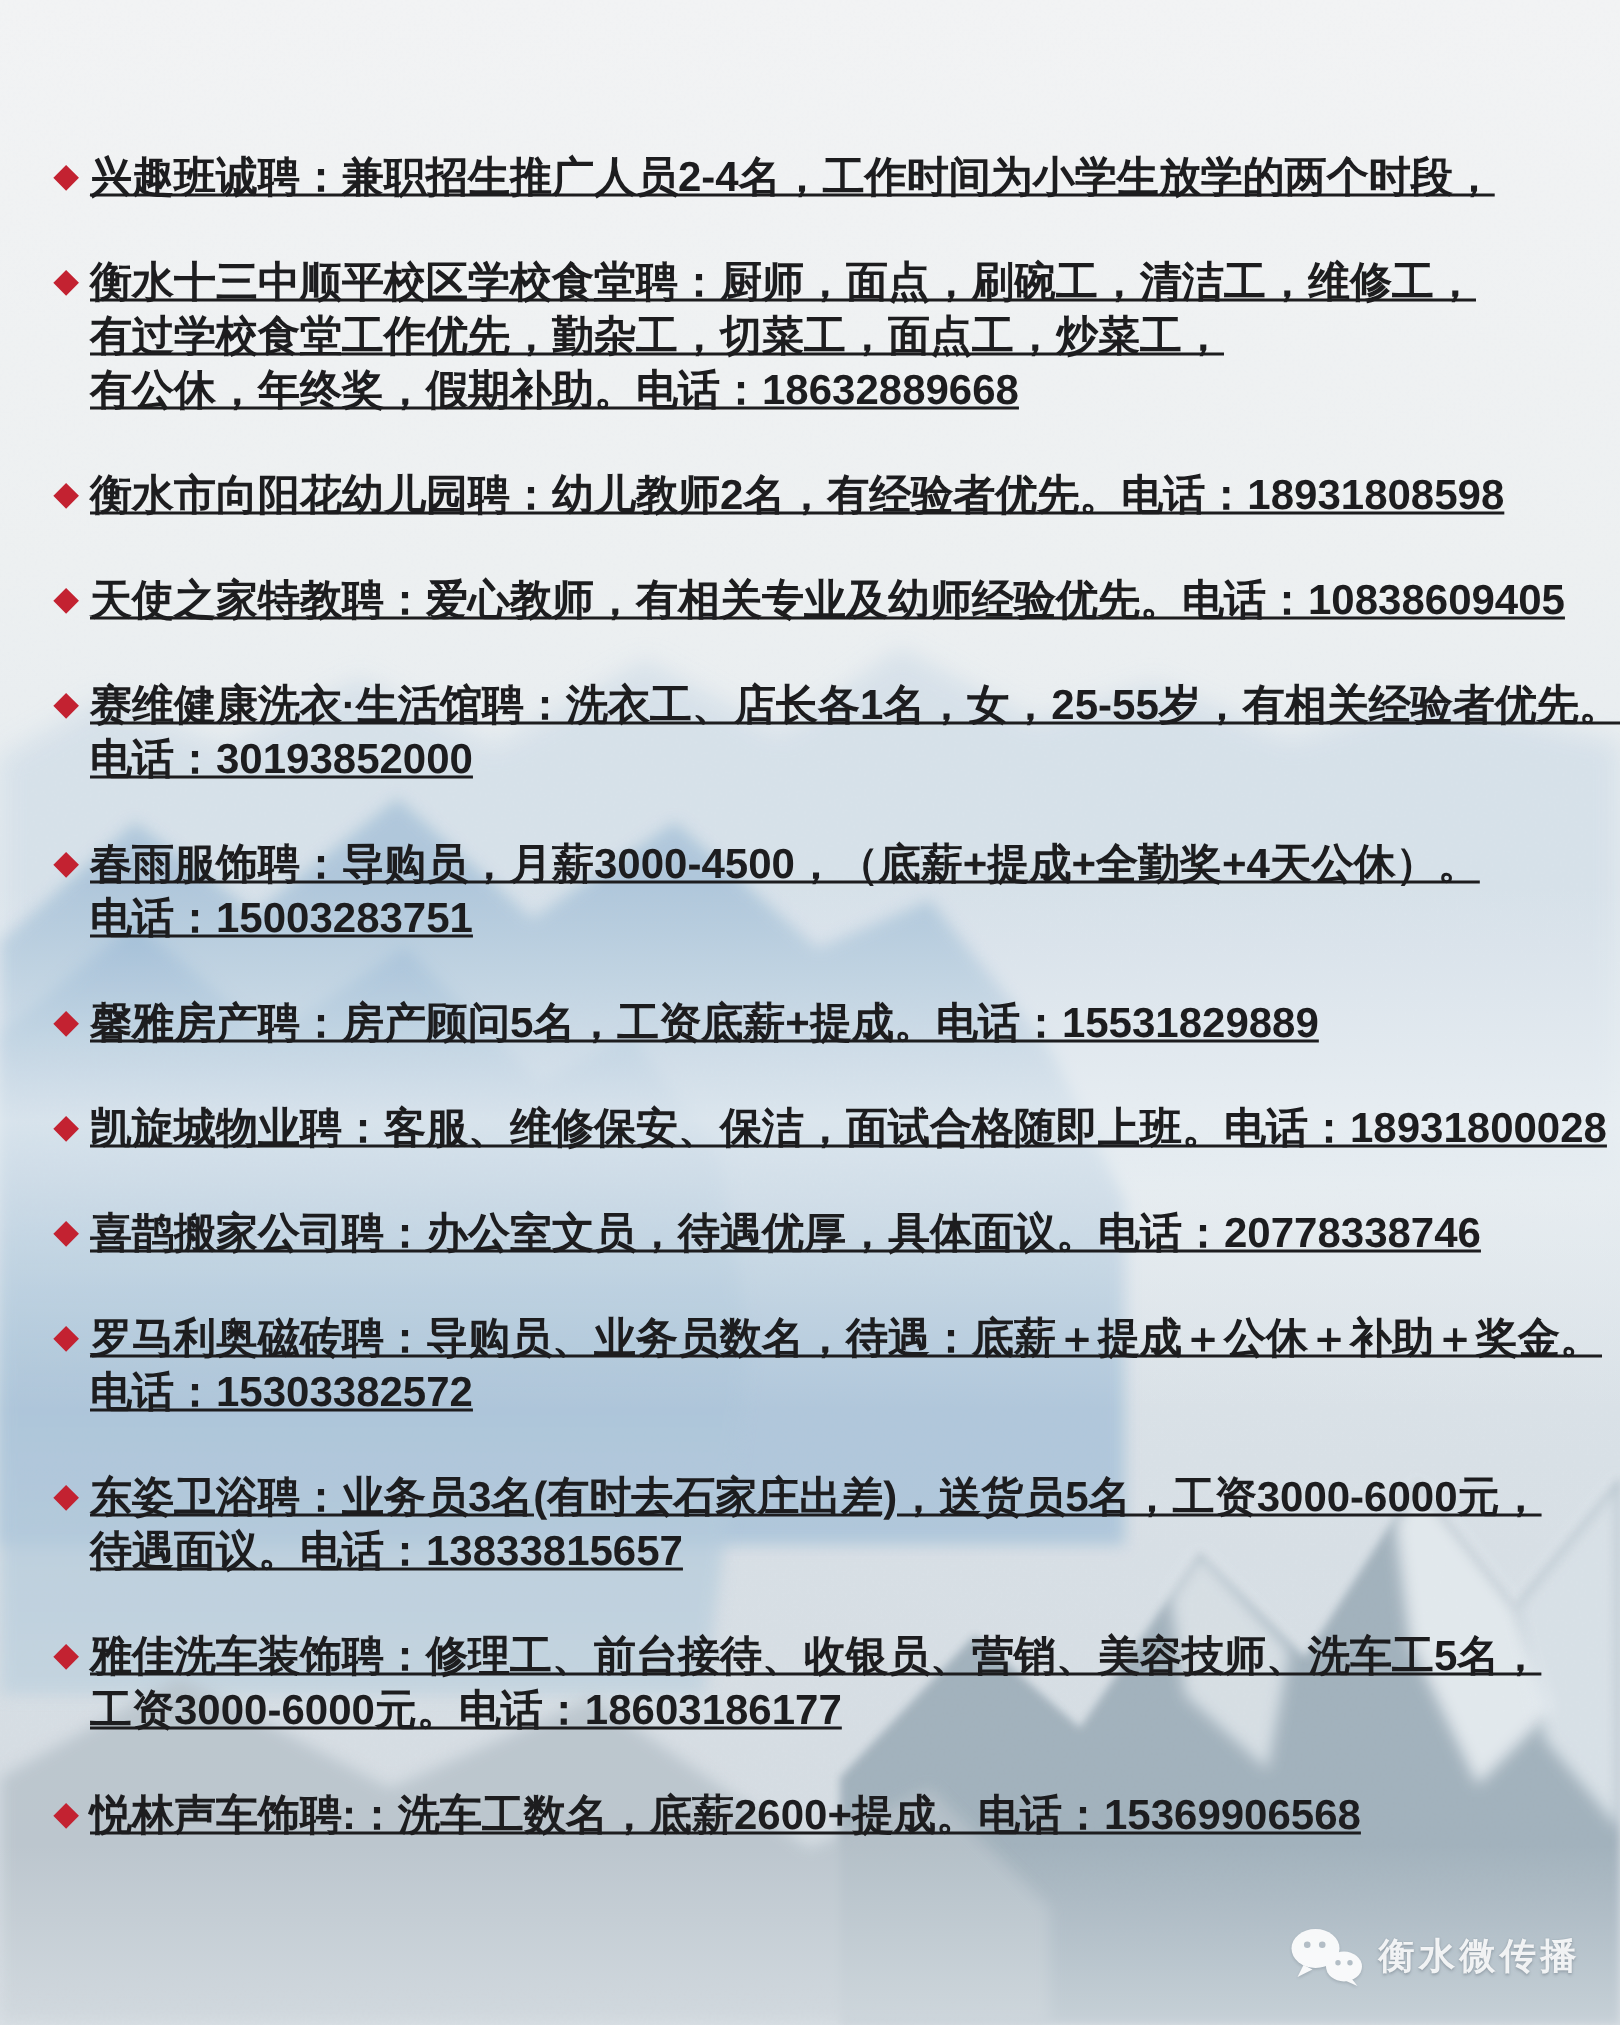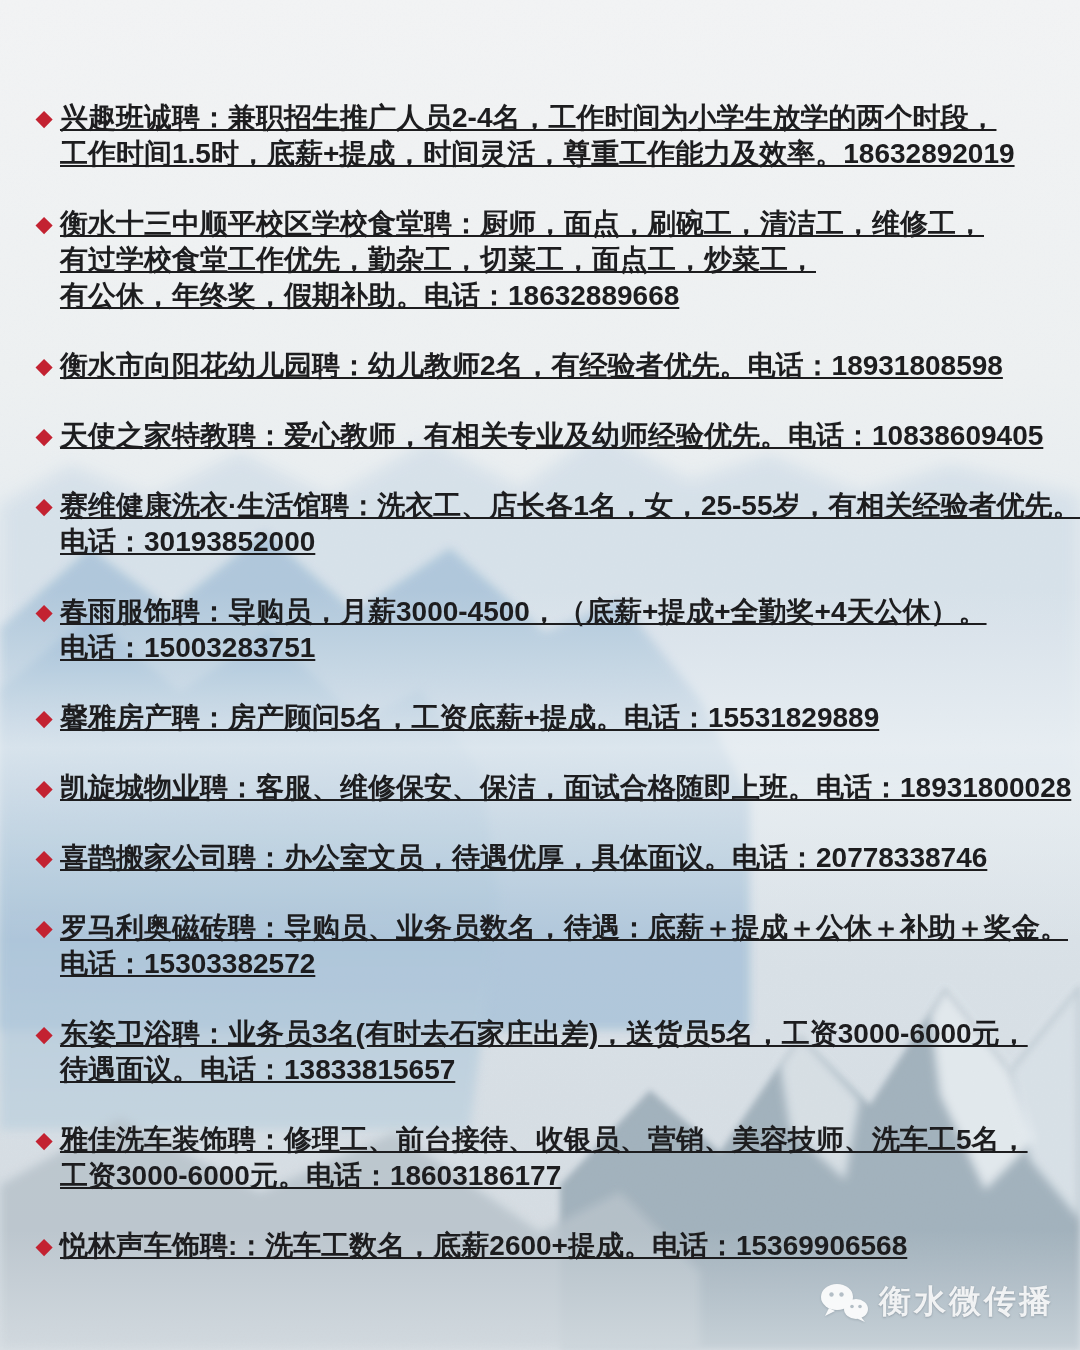--- a/index.html
+++ b/index.html
@@ -31,21 +31,21 @@
     font-size:28px;
     line-height:36px;
     white-space:nowrap;
     text-decoration:underline;
   }
   .watermark{
     position:absolute;
     right:26px;bottom:26px;
     display:flex;align-items:center;gap:9px;
     color:rgba(255,255,255,0.88);
-    font-size:32px;
+    font-size:24px;
     letter-spacing:3px;
     text-shadow:0 1px 2px rgba(110,122,132,0.45), 0 0 1px rgba(110,122,132,0.4);
     user-select:none;
   }
   .watermark svg{display:block;opacity:0.9;filter:drop-shadow(0 1px 1px rgba(110,122,132,0.4));}
 </style>
 </head>
 <body>
 
 <div class="canvas">
@@ -109,21 +109,20 @@
 
     <rect width="1080" height="1350" filter="url(#grain)"></rect>
   </svg>
 
   <div class="content">
 
     <div class="listing">
       <span class="bullet">◆</span>
       <div class="lines">
         <span class="line">兴趣班诚聘：兼职招生推广人员2-4名，工作时间为小学生放学的两个时段，</span>
-        <span class="line">工作时间1.5时，底薪+提成，时间灵活，尊重工作能力及效率。18632892019</span>
       </div>
     </div>
 
     <div class="listing">
       <span class="bullet">◆</span>
       <div class="lines">
         <span class="line">衡水十三中顺平校区学校食堂聘：厨师，面点，刷碗工，清洁工，维修工，</span>
         <span class="line">有过学校食堂工作优先，勤杂工，切菜工，面点工，炒菜工，</span>
         <span class="line">有公休，年终奖，假期补助。电话：18632889668</span>
       </div>

